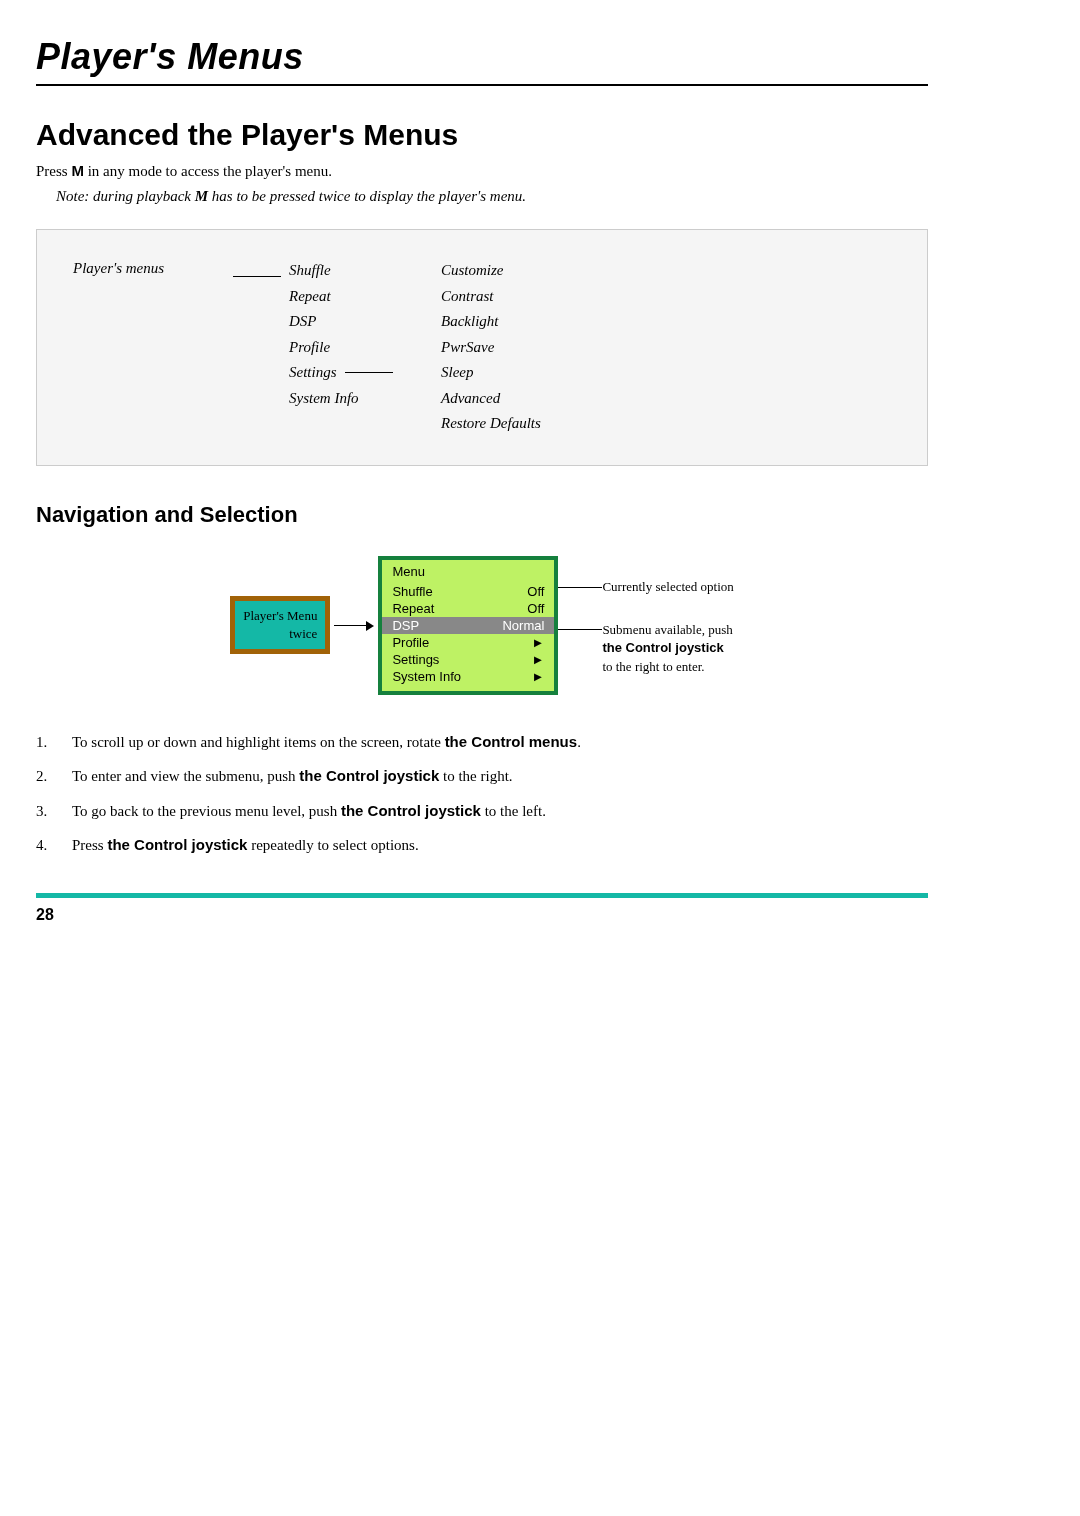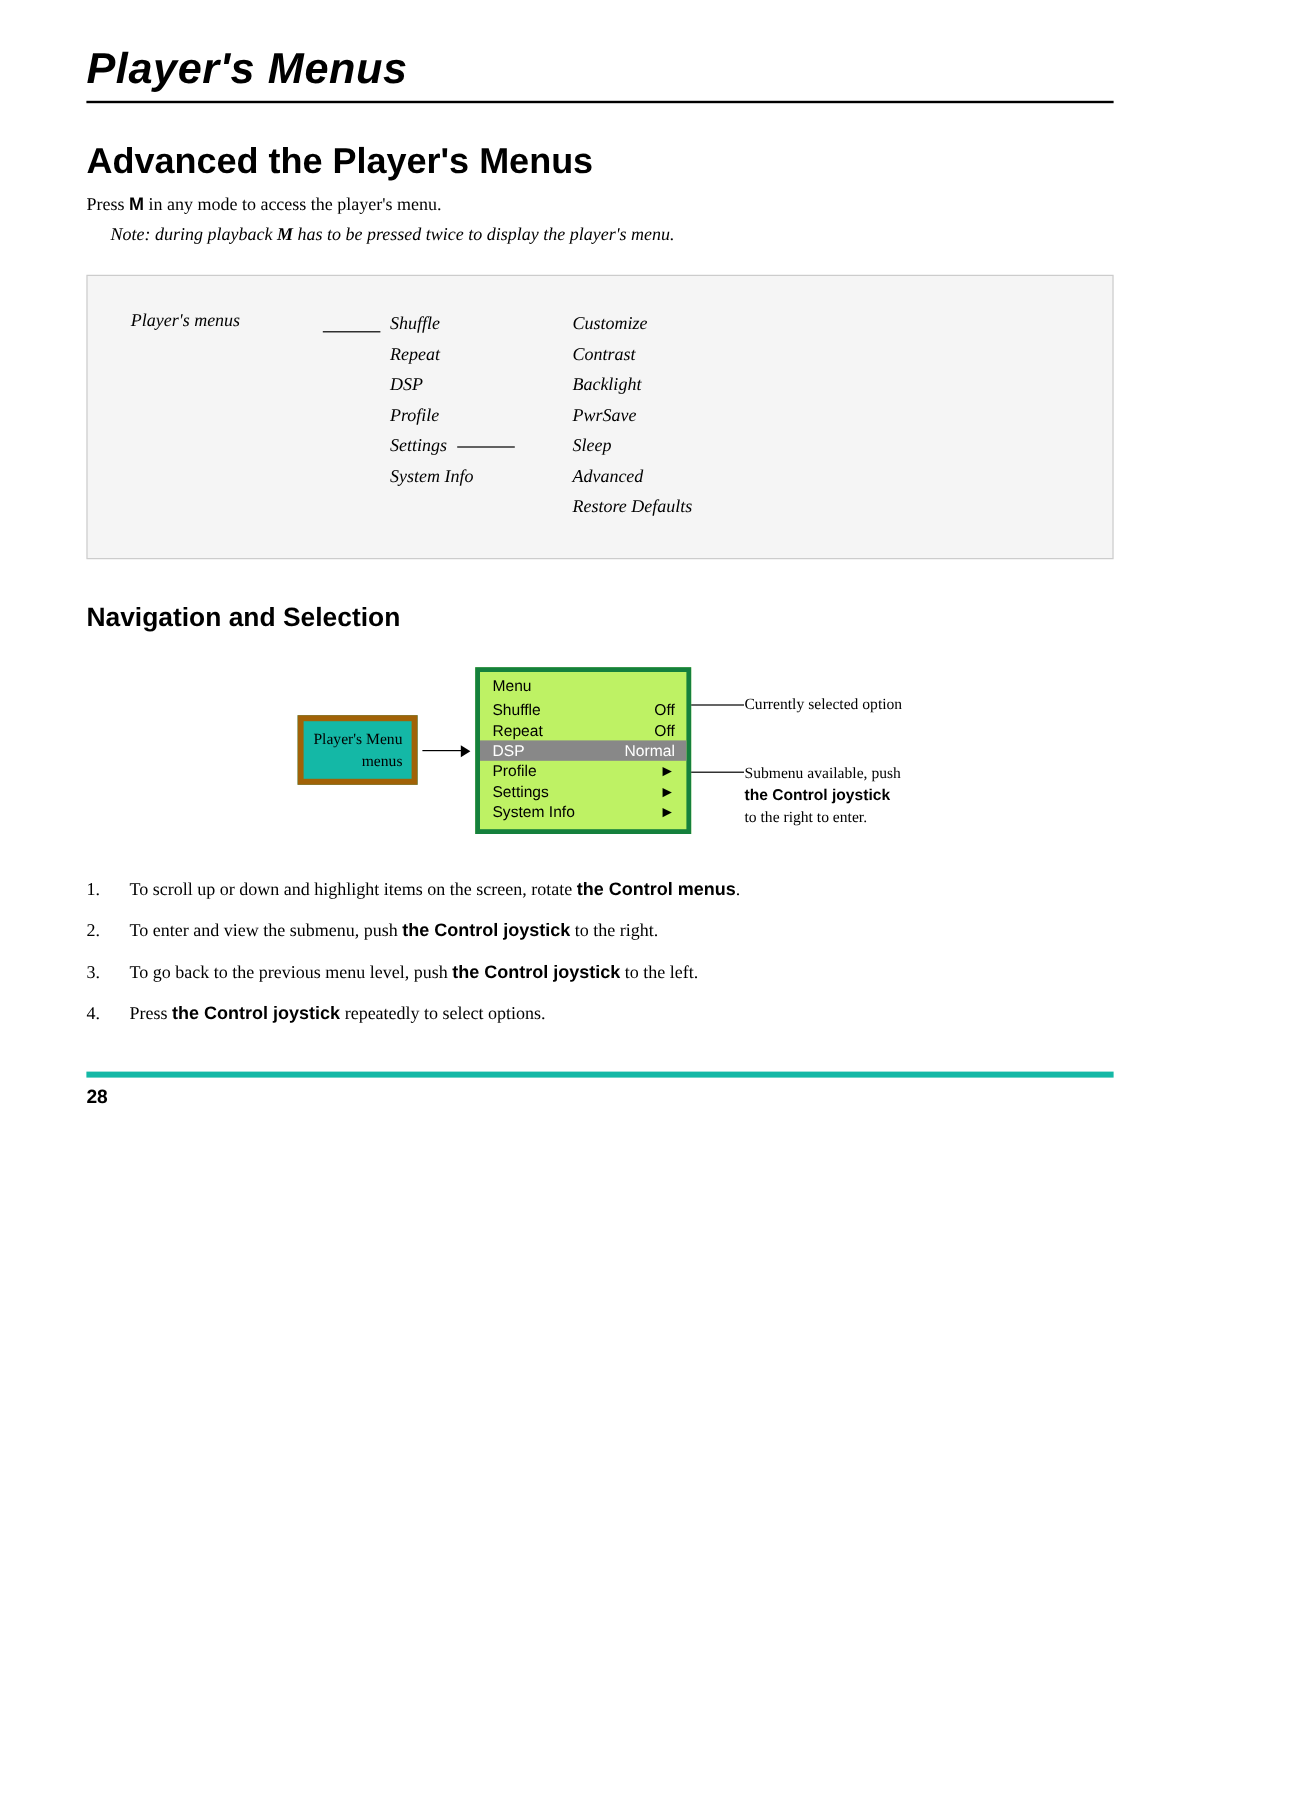--- a/index.html
+++ b/index.html
@@ -11,21 +11,21 @@
       color: #000000;
       width: 1080px;
       min-height: 1516px;
       padding: 0;
     }
 
     .page-container {
       width: 1000px;
       min-height: 1516px;
       background: #ffffff;
-      padding: 36px 72px 48px 72px;
+      padding: 36px 72px 48px 36px;
       position: relative;
     }
 
     
     .page-header {
       border-bottom: 2px solid #000;
       padding-bottom: 6px;
       margin-bottom: 32px;
     }
 
@@ -293,21 +293,21 @@
     </div>
   </div>
 
   <h2 class="nav-heading">Navigation and Selection</h2>
 
   <div class="nav-diagram">
 
     <div style="display:flex; flex-direction:column; align-items:flex-end; margin-right:0;">
       <div class="nav-left-label-text">
         <span>Player's Menu</span><br>
-        <span>menus</span>
+        <span>twice</span>
       </div>
     </div>
 
     <div style="width:40px; display:flex; align-items:center; position:relative; margin: 0 4px;">
       <div style="width:38px; border-top:1.5px solid #000; position:relative;">
         <div style="position:absolute; right:-2px; top:-5px; width:0; height:0; border-top:5px solid transparent; border-bottom:5px solid transparent; border-left:8px solid #000;"></div>
       </div>
     </div>
 
     <div class="menu-screen-box">
@@ -335,21 +335,21 @@
           <span>Settings</span>
           <span class="item-arrow">►</span>
         </div>
         <div class="menu-screen-item">
           <span>System Info</span>
           <span class="item-arrow">►</span>
         </div>
       </div>
     </div>
 
-    <div style="display:flex; flex-direction:column; justify-content:space-between; margin-left:0; gap:16px; height:130px;">
+    <div style="display:flex; flex-direction:column; margin-left:0; gap:4px; height:130px;">
 
       <div style="display:flex; align-items:center; margin-top:18px;">
         <div style="width:44px; border-top:1.5px solid #000; position:relative;"></div>
         <span class="nav-right-text">Currently selected option</span>
       </div>
 
       <div style="display:flex; align-items:flex-start; margin-top:21px;">
         <div style="width:44px; border-top:1.5px solid #000; position:relative; margin-top:8px; flex-shrink:0;"></div>
         <div class="nav-right-text">
           <span>Submenu available, push</span><br>

